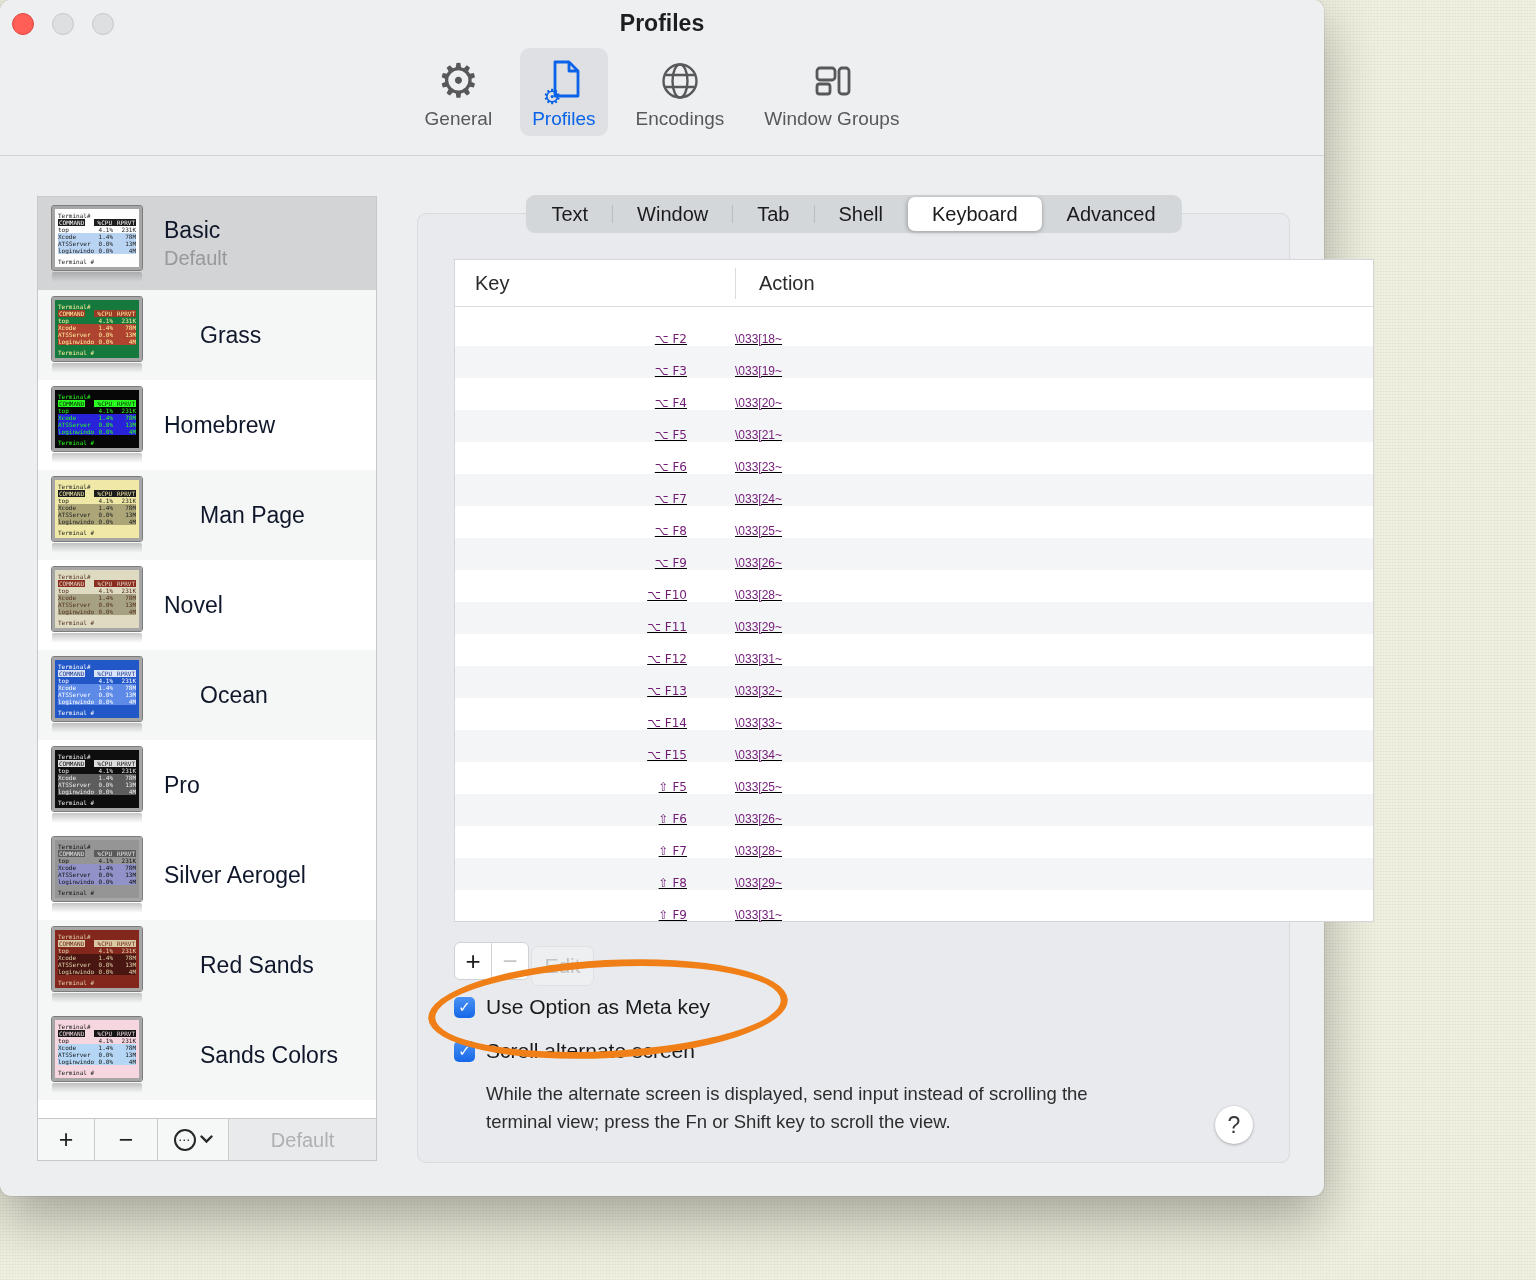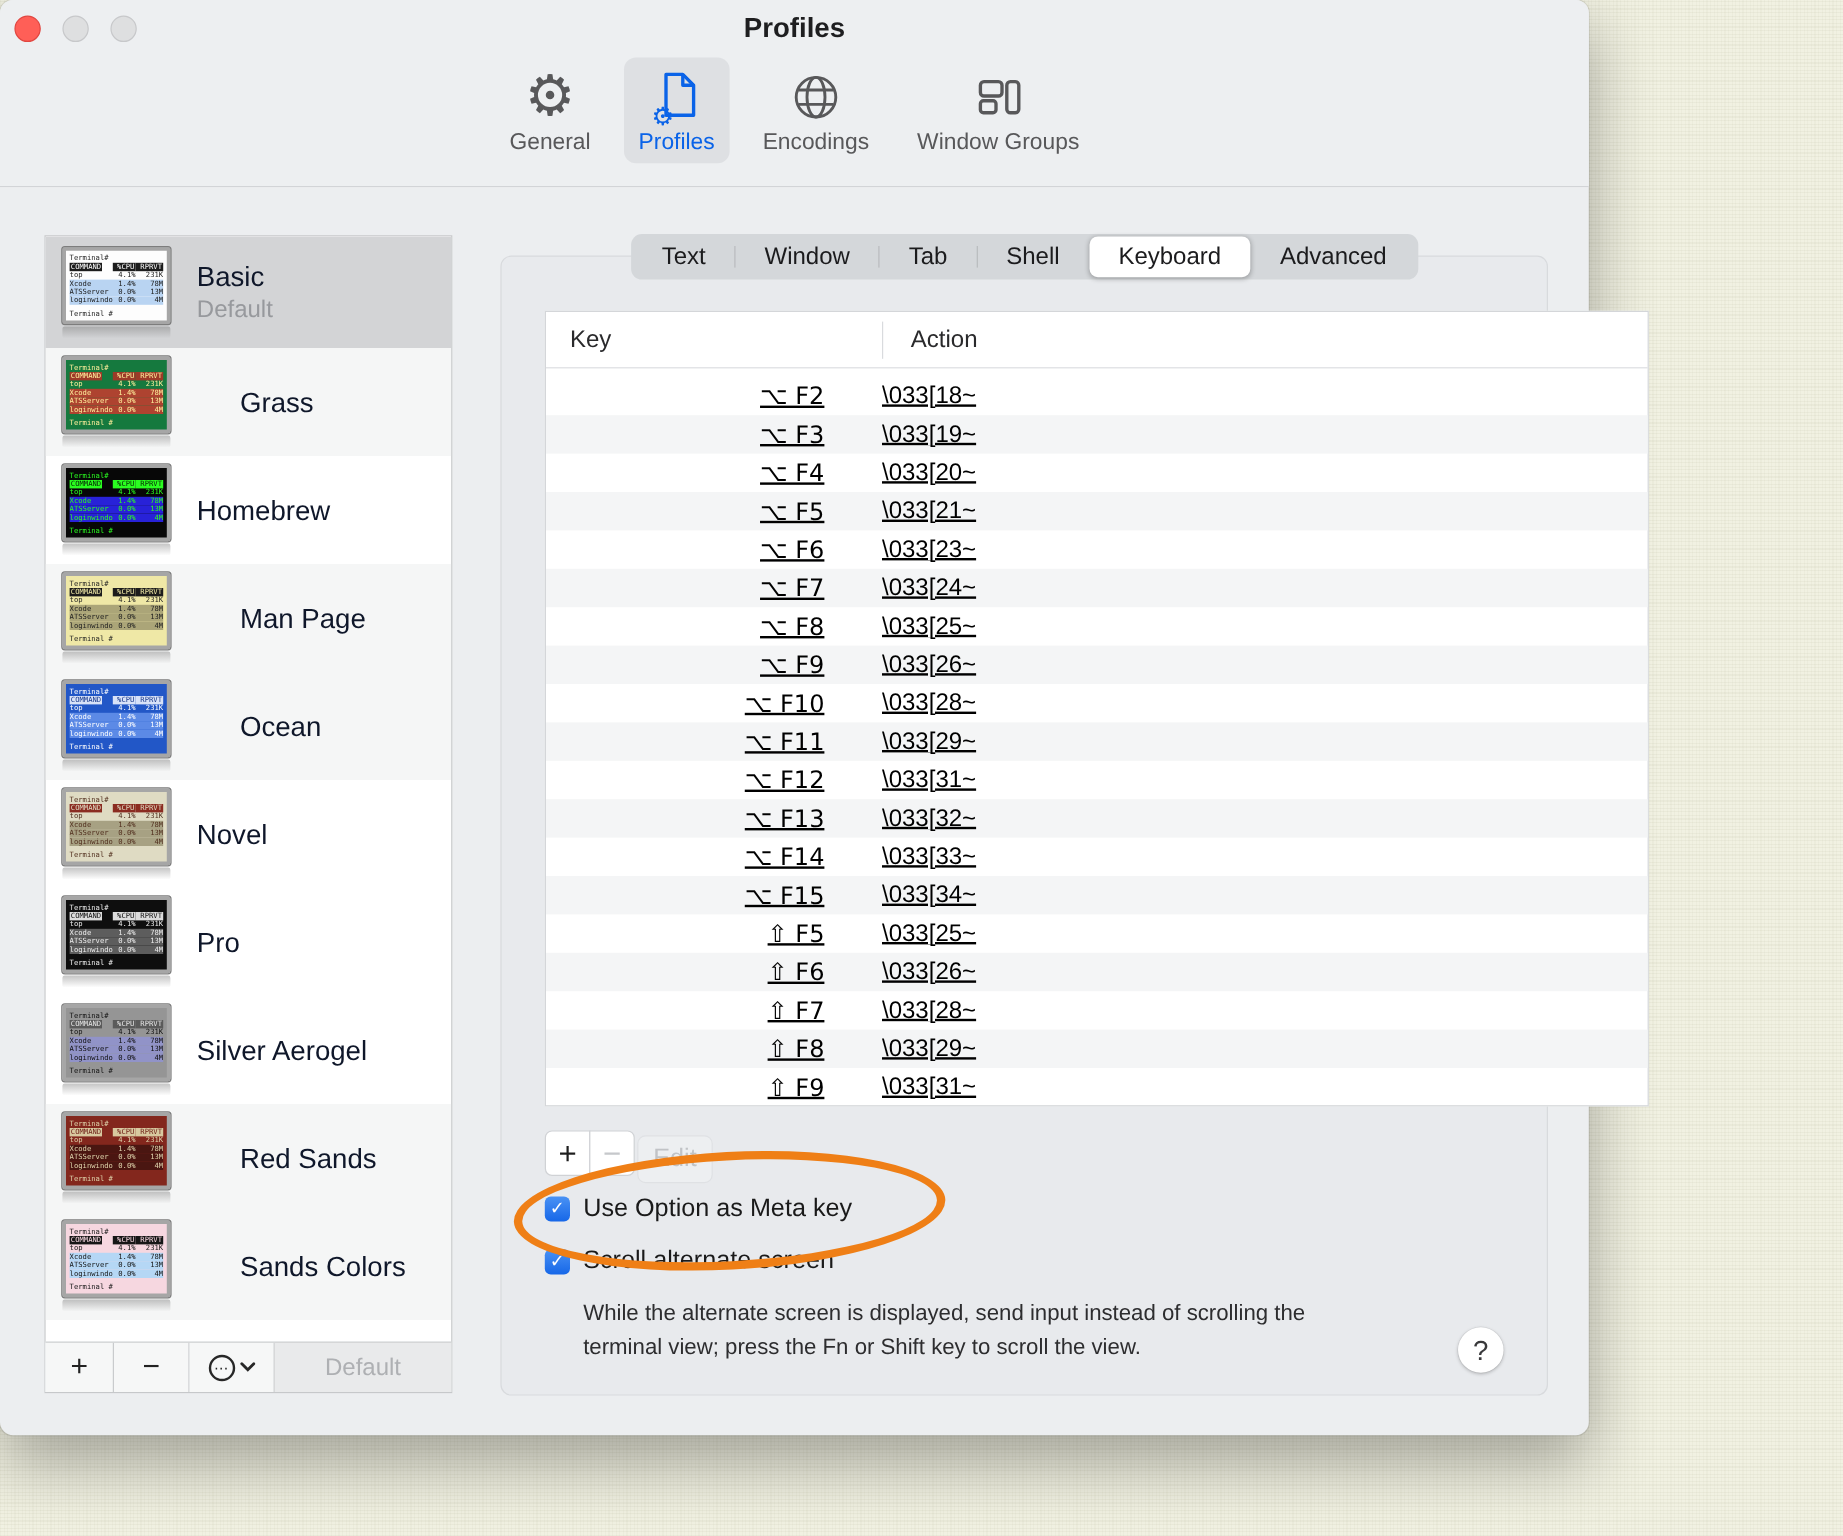--- a/index.html
+++ b/index.html
@@ -78,21 +78,21 @@
   .tab-sep { width:1px; height:18px; background:#b9bbbe; }
   .tab-sep.hidden { visibility:hidden; }
   
   .keytable { position:absolute; left:36px; top:45px; width:920px; height:663px;
     background:#fff; border:1px solid #d4d6d9;text-decoration:underline; }
   .thead { position:relative; height:47px; border-bottom:1px solid #dcdee1; }
   .th-key { position:absolute; left:20px; top:12px; font-size:20px; color:#2a2a2c; }
   .th-action { position:absolute; left:304px; top:12px; font-size:20px; color:#2a2a2c; }
   .th-sep { position:absolute; left:280px; top:8px; width:1px; height:31px; background:#d9dbde; }
   .tbody { padding-top:7px; }
-  .trow { display:flex; height:32px; align-items:center; font-size:20px; color:#000000; }
+  .trow { display:flex; height:32px; align-items:flex-end; font-size:12px; color:#701a75; }
   .trow.alt { background:#f4f5f6; }
   .trow .k { width:256px; text-align:right; padding-right:24px;
     font-family:"DejaVu Sans","Liberation Sans",sans-serif; }
   .trow .a { padding-left:24px; }
   
   .ed-btn { position:absolute; display:flex; align-items:center; justify-content:center;
     background:#fff; border:1px solid #d0d2d5; font-size:26px; color:#1e1e1e; }
   .ed-add { left:36px; top:728px; width:38px; height:38px; border-radius:6px 0 0 6px; }
   .ed-remove { left:73px; top:728px; width:38px; height:38px; border-radius:0 6px 6px 0; color:#c6c8cb; }
   .ed-edit { left:113px; top:732px; width:63px; height:40px; border-radius:7px;
@@ -313,20 +313,57 @@
                   <span class="c3">4M</span>
                 </div>
                 <div style="margin-top: 4px;">Terminal #</div>
               </div>
               <div class="reflection"></div>
             </div>
             <div class="profile-label">
               <div class="profile-name">Man Page</div>
             </div>
           </div>
+          <div class="profile-item">
+            <div class="thumb-wrap">
+              <div class="thumb" style="background: rgb(223, 219, 195); color: rgb(82, 48, 31);">
+                <div>Terminal#</div>
+                <div class="trowm">
+                  <span class="chip c1" style="background: rgb(139, 44, 33); color: rgb(223, 219, 195); flex: 0 0 auto; margin-right: auto;">COMMAND</span>
+                  <span class="chip c2" style="background: rgb(139, 44, 33); color: rgb(223, 219, 195);">%CPU</span>
+                  <span class="chip c3" style="background: rgb(139, 44, 33); color: rgb(223, 219, 195);">RPRVT</span>
+                </div>
+                <div class="trowm">
+                  <span class="c1">top</span>
+                  <span class="c2">4.1%</span>
+                  <span class="c3">231K</span>
+                </div>
+                <div class="trowm" style="background: rgb(167, 161, 131);">
+                  <span class="c1">Xcode</span>
+                  <span class="c2">1.4%</span>
+                  <span class="c3">78M</span>
+                </div>
+                <div class="trowm" style="background: rgb(167, 161, 131);">
+                  <span class="c1">ATSServer</span>
+                  <span class="c2">0.0%</span>
+                  <span class="c3">13M</span>
+                </div>
+                <div class="trowm" style="background: rgb(167, 161, 131);">
+                  <span class="c1">loginwindow</span>
+                  <span class="c2">0.0%</span>
+                  <span class="c3">4M</span>
+                </div>
+                <div style="margin-top: 4px;">Terminal #</div>
+              </div>
+              <div class="reflection"></div>
+            </div>
+            <div class="profile-label">
+              <div class="profile-name">Novel</div>
+            </div>
+          </div>
           <div class="profile-item alt">
             <div class="thumb-wrap">
               <div class="thumb" style="background: rgb(34, 87, 199); color: rgb(255, 255, 255);">
                 <div>Terminal#</div>
                 <div class="trowm">
                   <span class="chip c1" style="background: rgb(216, 226, 248); color: rgb(26, 58, 140); flex: 0 0 auto; margin-right: auto;">COMMAND</span>
                   <span class="chip c2" style="background: rgb(216, 226, 248); color: rgb(26, 58, 140);">%CPU</span>
                   <span class="chip c3" style="background: rgb(216, 226, 248); color: rgb(26, 58, 140);">RPRVT</span>
                 </div>
                 <div class="trowm">
@@ -348,57 +385,20 @@
                   <span class="c1">loginwindow</span>
                   <span class="c2">0.0%</span>
                   <span class="c3">4M</span>
                 </div>
                 <div style="margin-top: 4px;">Terminal #</div>
               </div>
               <div class="reflection"></div>
             </div>
             <div class="profile-label">
               <div class="profile-name">Ocean</div>
-            </div>
-          </div>
-          <div class="profile-item">
-            <div class="thumb-wrap">
-              <div class="thumb" style="background: rgb(223, 219, 195); color: rgb(82, 48, 31);">
-                <div>Terminal#</div>
-                <div class="trowm">
-                  <span class="chip c1" style="background: rgb(139, 44, 33); color: rgb(223, 219, 195); flex: 0 0 auto; margin-right: auto;">COMMAND</span>
-                  <span class="chip c2" style="background: rgb(139, 44, 33); color: rgb(223, 219, 195);">%CPU</span>
-                  <span class="chip c3" style="background: rgb(139, 44, 33); color: rgb(223, 219, 195);">RPRVT</span>
-                </div>
-                <div class="trowm">
-                  <span class="c1">top</span>
-                  <span class="c2">4.1%</span>
-                  <span class="c3">231K</span>
-                </div>
-                <div class="trowm" style="background: rgb(167, 161, 131);">
-                  <span class="c1">Xcode</span>
-                  <span class="c2">1.4%</span>
-                  <span class="c3">78M</span>
-                </div>
-                <div class="trowm" style="background: rgb(167, 161, 131);">
-                  <span class="c1">ATSServer</span>
-                  <span class="c2">0.0%</span>
-                  <span class="c3">13M</span>
-                </div>
-                <div class="trowm" style="background: rgb(167, 161, 131);">
-                  <span class="c1">loginwindow</span>
-                  <span class="c2">0.0%</span>
-                  <span class="c3">4M</span>
-                </div>
-                <div style="margin-top: 4px;">Terminal #</div>
-              </div>
-              <div class="reflection"></div>
-            </div>
-            <div class="profile-label">
-              <div class="profile-name">Novel</div>
             </div>
           </div>
           <div class="profile-item">
             <div class="thumb-wrap">
               <div class="thumb" style="background: rgb(14, 14, 14); color: rgb(236, 236, 236);">
                 <div>Terminal#</div>
                 <div class="trowm">
                   <span class="chip c1" style="background: rgb(220, 220, 220); color: rgb(17, 17, 17); flex: 0 0 auto; margin-right: auto;">COMMAND</span>
                   <span class="chip c2" style="background: rgb(220, 220, 220); color: rgb(17, 17, 17);">%CPU</span>
                   <span class="chip c3" style="background: rgb(220, 220, 220); color: rgb(17, 17, 17);">RPRVT</span>

